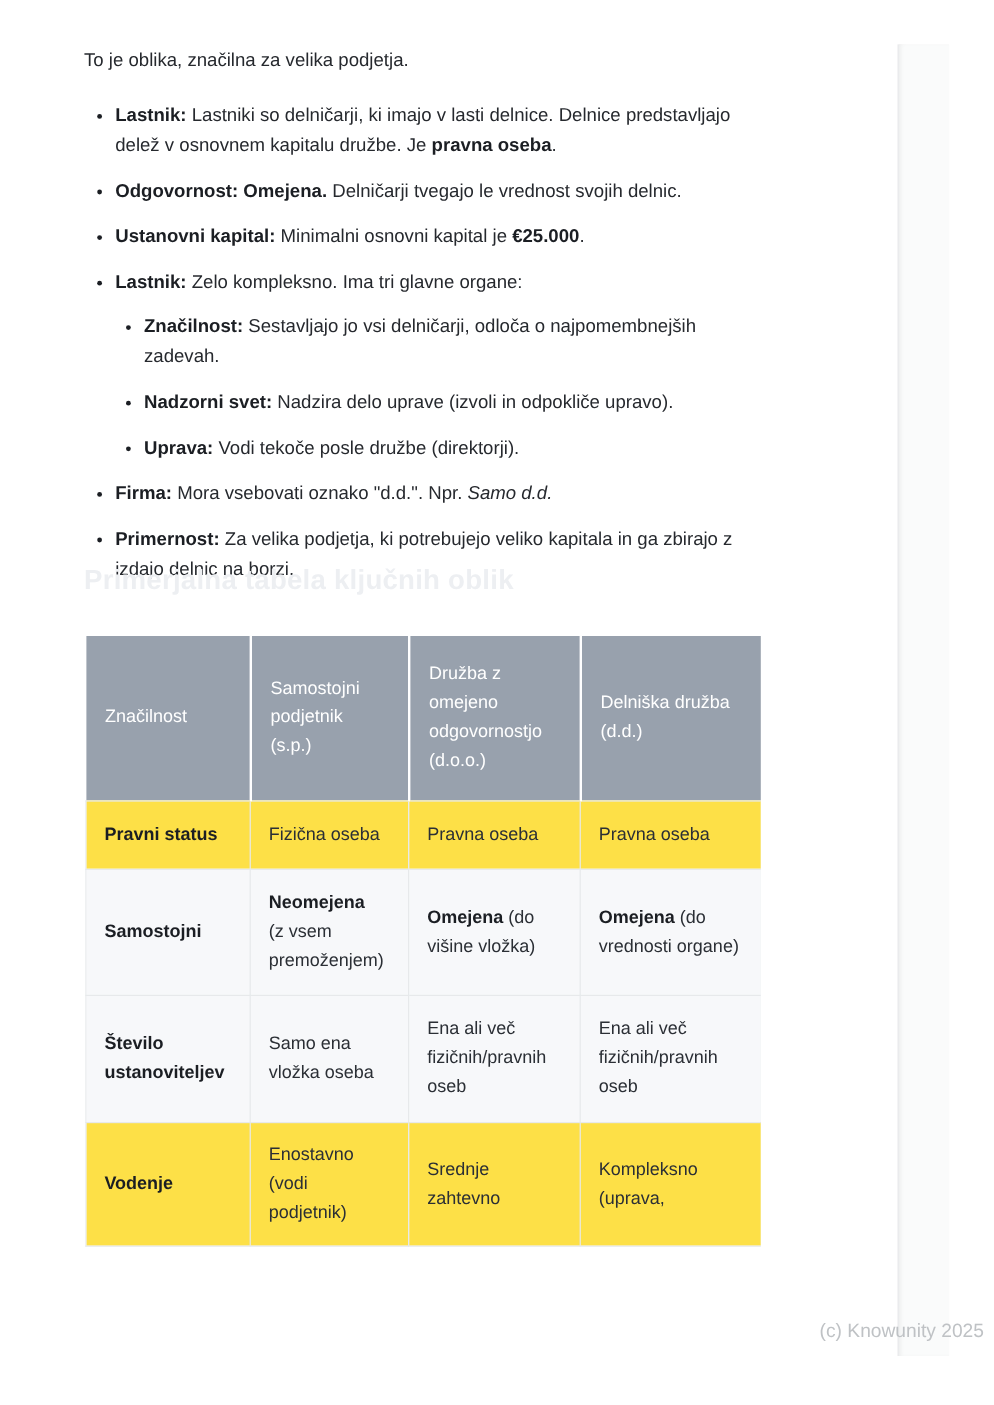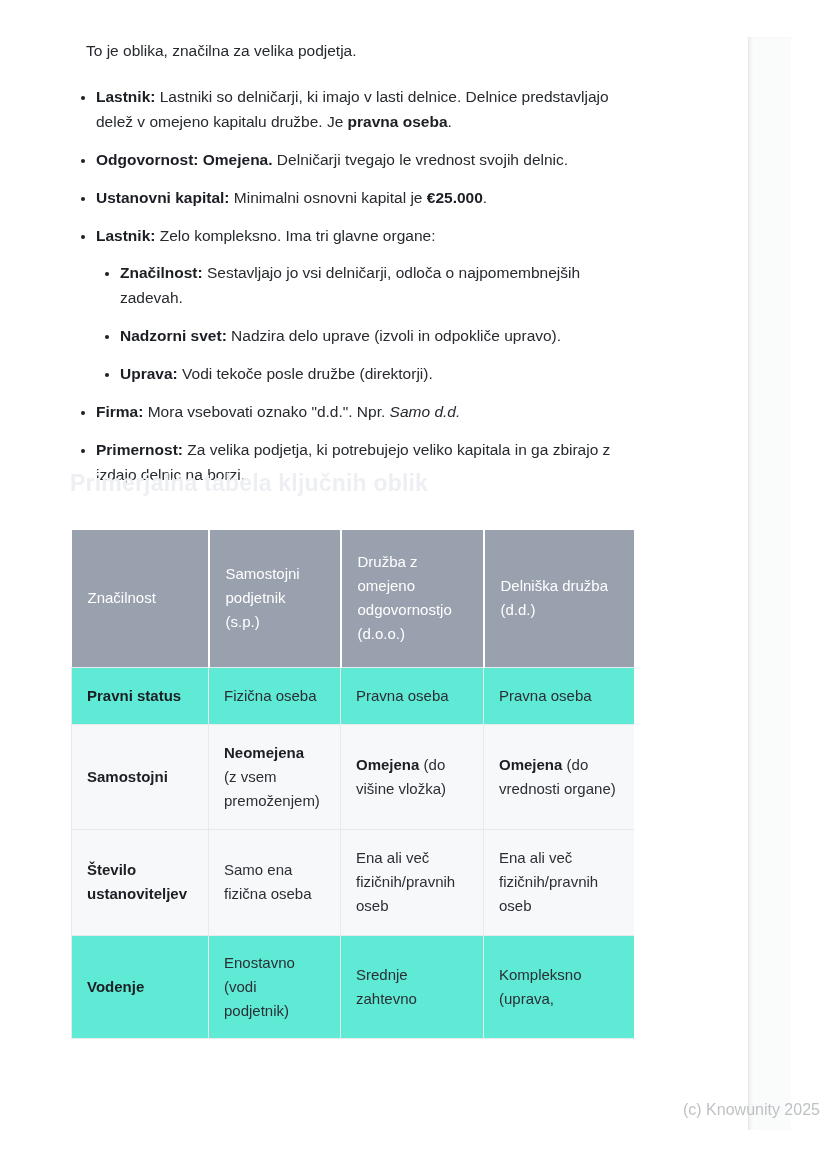--- a/index.html
+++ b/index.html
@@ -10,21 +10,21 @@
     position: relative;
     overflow: hidden;
   }
   .page { position: absolute; inset: 0; background: #ffffff; }
 
   
   .content {
     position: absolute; left: 70px; top: 38px; width: 560px;
     color: #26292e; font-size: 15.5px; line-height: 25px;
   }
-  .intro { margin: 0 0 21px 16px; }
+  .intro { margin: 0 0 21px 0; }
 
   ul.bullets { margin: 0; padding: 0 0 0 26px; list-style: disc; }
   ul.bullets > li { margin: 0 0 13px 0; }
   ul.bullets li::marker { color: #1b1e23; font-size: 0.95em; }
   ul.sub { margin: 12px 0 0 0; padding: 0 0 0 24px; list-style: disc; }
   ul.sub > li { margin: 0 0 13px 0; }
 
   .b { font-weight: 700; color: #1b1e23; }
   .i { font-style: italic; }
 
@@ -46,21 +46,21 @@
   }
   table.cmp th {
     background: #98a1ad; color: #ffffff; font-weight: 400;
     text-align: left; vertical-align: middle;
     padding: 14px 16px; line-height: 24px;
     height: 137px; box-sizing: border-box;
     border-right: 2px solid #ffffff;
   }
   table.cmp th:last-child { border-right: none; }
   table.cmp td {
-    border: 1px solid #e7e9eb; background: #5eead4;
+    border: 1px solid #e7e9eb; background: #fde047;
     vertical-align: middle; padding: 14px 15px;
     line-height: 24px; box-sizing: border-box;
   }
   table.cmp tr.alt td { background: #f7f8fa; }
   table.cmp td.rowlabel { font-weight: 700; color: #1b1e23; }
   table.cmp tbody tr:nth-child(1) td { height: 57px; }
   table.cmp tbody tr:nth-child(2) td { height: 105px; }
   table.cmp tbody tr:nth-child(3) td { height: 106px; }
   table.cmp tbody tr:nth-child(4) td { height: 103px; }
   table.cmp tbody tr:nth-child(5) td { height: 160px; vertical-align: top; }
@@ -84,21 +84,21 @@
 </style>
 </head>
 <body>
 
 <div class="page">
 
   <div class="content">
     <p class="intro">To je oblika, značilna za velika podjetja.</p>
 
     <ul class="bullets">
-      <li><span class="b">Lastnik:</span><span> Lastniki so delničarji, ki imajo v lasti delnice. Delnice predstavljajo delež v omejeno kapitalu družbe. Je </span><span class="b">pravna oseba</span><span>.</span></li>
+      <li><span class="b">Lastnik:</span><span> Lastniki so delničarji, ki imajo v lasti delnice. Delnice predstavljajo delež v osnovnem kapitalu družbe. Je </span><span class="b">pravna oseba</span><span>.</span></li>
 
       <li><span class="b">Odgovornost: Omejena.</span><span> Delničarji tvegajo le vrednost svojih delnic.</span></li>
 
       <li><span class="b">Ustanovni kapital:</span><span> Minimalni osnovni kapital je </span><span class="b">€25.000</span><span>.</span></li>
 
       <li><span class="b">Lastnik:</span><span> Zelo kompleksno. Ima tri glavne organe:</span>
         <ul class="sub">
           <li><span class="b">Značilnost:</span><span> Sestavljajo jo vsi delničarji, odloča o najpomembnejših zadevah.</span></li>
           <li><span class="b">Nadzorni svet:</span><span> Nadzira delo uprave (izvoli in odpokliče upravo).</span></li>
           <li><span class="b">Uprava:</span><span> Vodi tekoče posle družbe (direktorji).</span></li>
@@ -137,21 +137,21 @@
           <td><span class="b"></span><span>Pravna oseba</span></td>
         </tr>
         <tr class="alt">
           <td class="rowlabel">Samostojni</td>
           <td><span class="b stack">Neomejena</span><span>(z vsem premoženjem)</span></td>
           <td><span class="b">Omejena</span><span> (do višine vložka)</span></td>
           <td><span class="b">Omejena</span><span> (do vrednosti organe)</span></td>
         </tr>
         <tr class="alt">
           <td class="rowlabel">Število ustanoviteljev</td>
-          <td><span class="b"></span><span>Samo ena fizična oseba</span></td>
+          <td><span class="b"></span><span>Samo ena vložka oseba</span></td>
           <td><span class="b"></span><span>Ena ali več fizičnih/pravnih oseb</span></td>
           <td><span class="b"></span><span>Ena ali več fizičnih/pravnih oseb</span></td>
         </tr>
         <tr>
           <td class="rowlabel">Vodenje</td>
           <td><span class="b"></span><span>Enostavno (vodi podjetnik)</span></td>
           <td><span class="b"></span><span>Srednje zahtevno</span></td>
           <td><span class="b"></span><span>Kompleksno (uprava,</span></td>
         </tr>
       </tbody>

